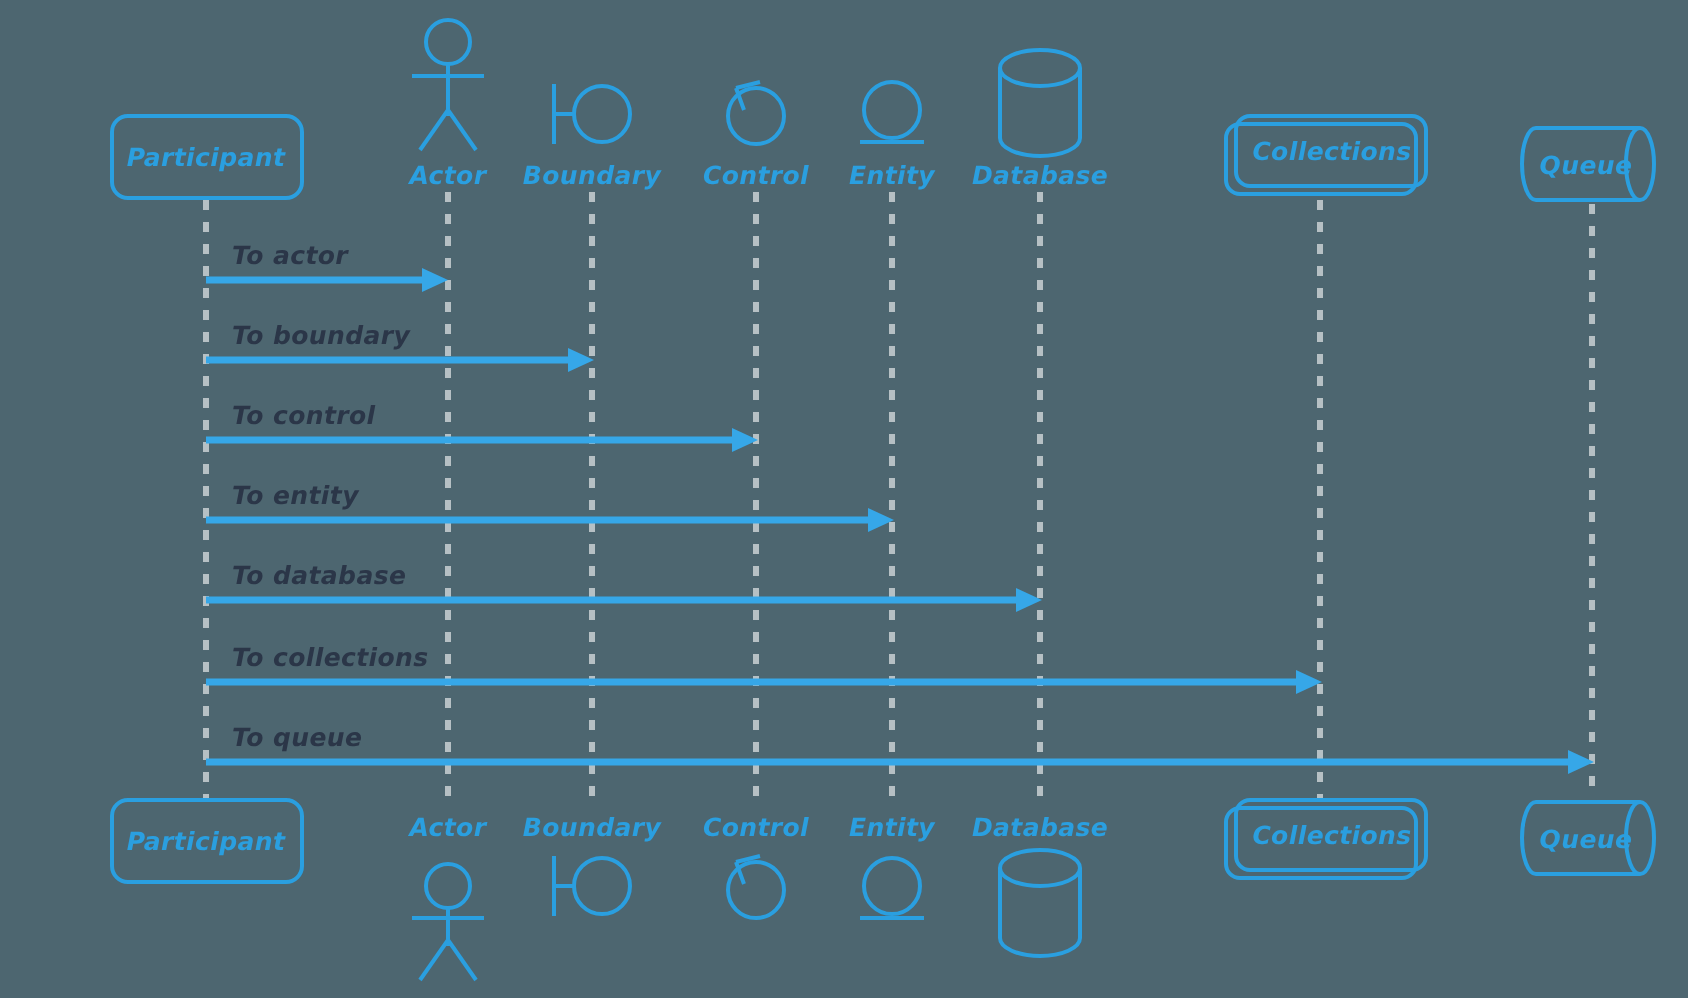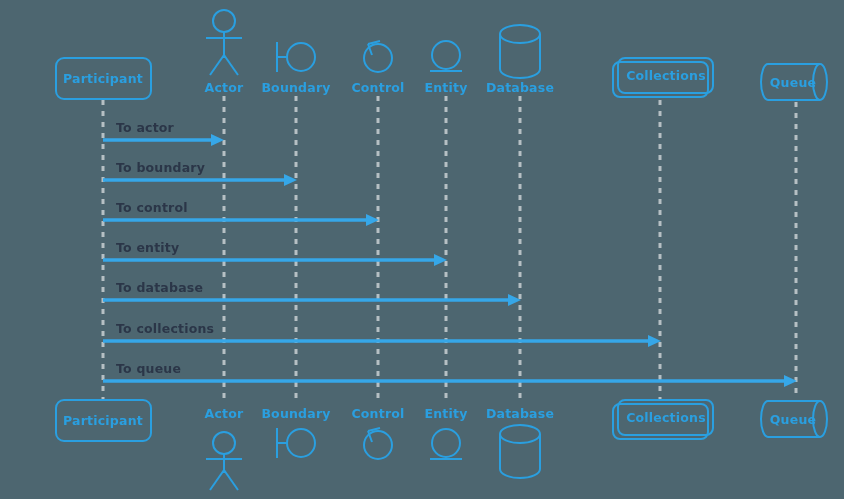--- a/index.html
+++ b/index.html
@@ -8,20 +8,21 @@
     padding: 0;
     background: #4d6670;
   }
   #canvas {
     position: relative;
     width: 844px;
     height: 499px;
     background: #4d6670;
     overflow: hidden;
     font-family: "DejaVu Sans", sans-serif;
+    font-style: italic;
   }
   svg.layer {
     position: absolute;
     left: 0;
     top: 0;
     width: 844px;
     height: 499px;
   }
   .lbl-blue {
     fill: #2a9fe0;

